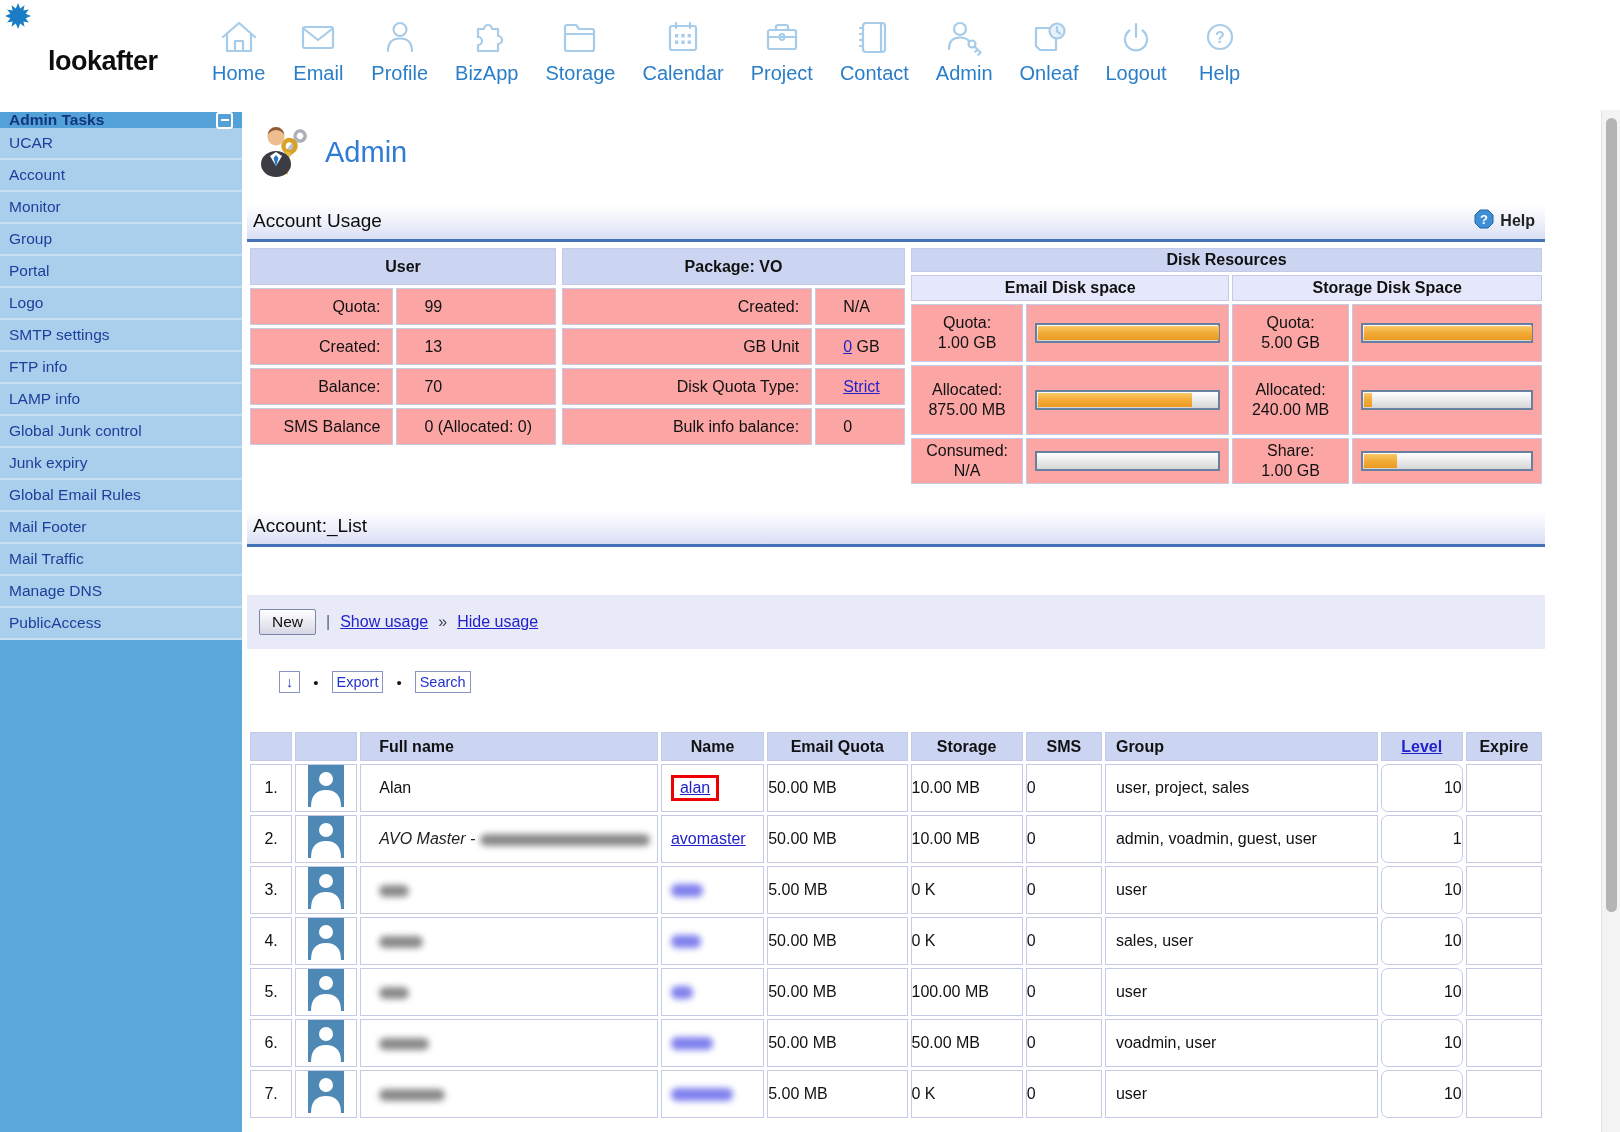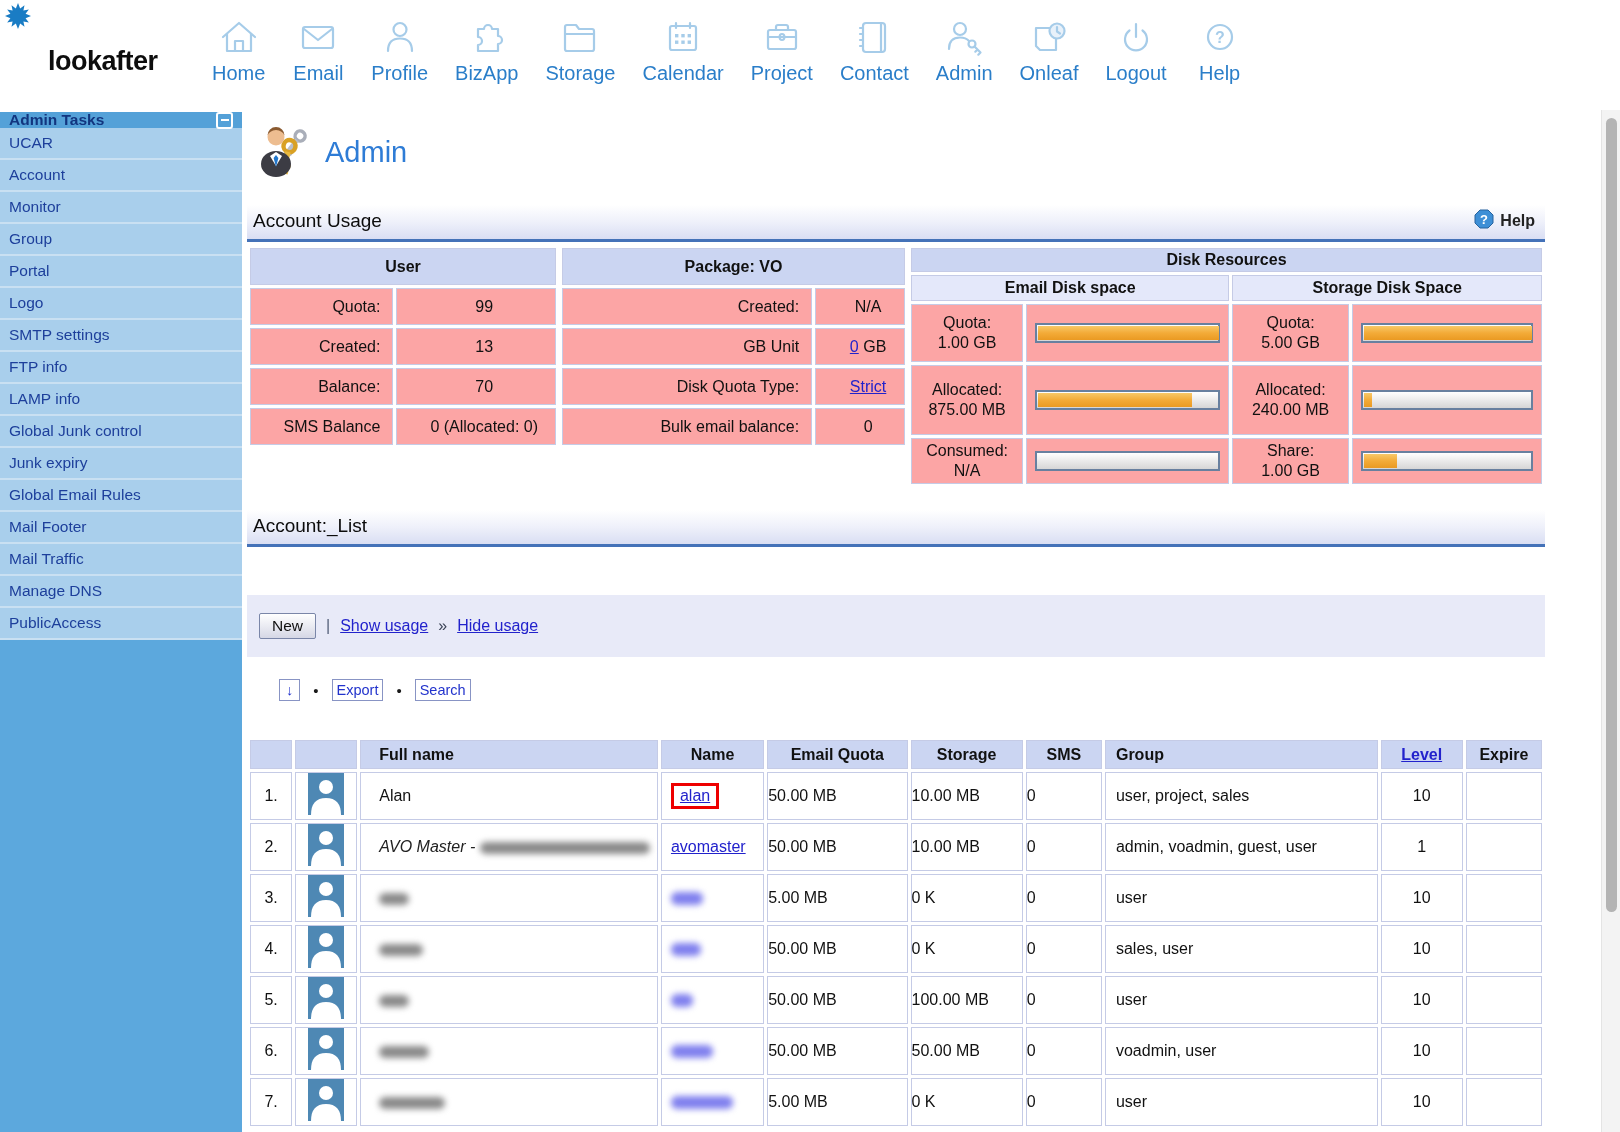--- a/index.html
+++ b/index.html
@@ -42,28 +42,28 @@
   .band .help .hl { font-size:16px; font-weight:bold; color:#222; }
 
   
   .usage-row { margin-top:3px; display:flex; align-items:flex-start; }
   table.info, table.disk { border-collapse:separate; border-spacing:3px; table-layout:fixed; }
   table.info td, table.disk td { background:#fca5a5; border:1px solid #c5cbe6; font-size:16px; }
   td.hdr { background:#cbd5f2 !important; text-align:center; font-weight:bold; height:24px; }
   td.subhdr { background:#e4e8fa !important; text-align:center; font-weight:bold; height:26px; }
   table.info td { height:37px; }
   td.lbl { text-align:right; padding-right:12px; }
-  td.val { text-align:center; padding-left:16px; }
+  td.val { text-align:left; padding-left:27px; }
   td.dlbl { text-align:center; padding:2px 4px; line-height:1.25; }
   td.dbar { padding:6px 8px; }
   .bar { height:20px; border:2px solid #68809f; background:linear-gradient(180deg,#ffffff,#d6d6d6); position:relative; }
   .bar .fill { position:absolute; left:1px; top:1px; bottom:1px; background:linear-gradient(180deg,#f8c868 0%,#f3ab38 50%,#ea9a22 100%); }
 
   
-  .panel { margin-top:48px; width:1298px; height:62px; background:#e8eaf8; display:flex; align-items:center; padding-left:12px; gap:10px; font-size:16px; }
+  .panel { margin-top:48px; width:1298px; height:54px; background:#e8eaf8; display:flex; align-items:center; padding-left:12px; gap:10px; font-size:16px; }
   .btn-new { border:1px solid #7a86a8; background:linear-gradient(180deg,#ffffff,#d5d7e5); padding:3px 12px; font-size:15.5px; color:#101010; border-radius:2px; cursor:pointer; }
   .sep { color:#55607a; }
   .chev { color:#3a4256; }
   .mini-row { margin-top:22px; margin-left:32px; display:flex; align-items:center; gap:13px; }
   .mini-btn { border:1px solid #8894c4; background:#fff; color:#2233cc; padding:2px 4px; font-size:14.5px; cursor:pointer; }
   .mini-btn.narrow { padding:2px 6px; }
   .dot { color:#1a1a1a; font-size:15px; }
 
   
   table.list { margin-top:36px; width:1298px; border-collapse:separate; border-spacing:3px; table-layout:fixed; }
@@ -71,21 +71,21 @@
   table.list th { background:#cbd5f2; font-weight:bold; height:29px; text-align:center; }
   table.list th.left { text-align:left; padding-left:18px; }
   table.list th.left2 { text-align:left; padding-left:10px; }
   table.list td { height:46px; }
   td.num { text-align:center; color:#111; }
   td.ava { text-align:center; }
   td.fullname { text-align:left; padding-left:18px; }
   td.nm { text-align:left; padding-left:9px; }
   td.q { text-align:left; padding-right:10px; }
   td.grp { text-align:left; padding-left:10px; }
-  td.ctr { text-align:center; }
+  td.ctr { text-align:right;border-radius:7px; }
   .redbox { display:inline-block; border:3px solid #ee0000; padding:1px 6px; }
   .blurb { display:inline-block; height:12px; border-radius:6px; background:#8a8a8a; filter:blur(3px); vertical-align:middle; }
   .blurb.blue { background:#8080ee; height:13px; }
   .ital { font-style:italic; color:#222; }
 
   
   .scroll-track { position:absolute; right:0; top:110px; width:19px; height:1022px; background:#f3f3f3; border-left:1px solid #e4e4e4; }
   .scroll-thumb { position:absolute; left:4px; top:8px; width:11px; height:794px; background:#b4b4b4; border-radius:6px; }
 </style>
 </head>
@@ -339,21 +339,21 @@
           </tr>
           <tr>
             <td class="lbl">GB Unit</td>
   <td class="val"><a href="#">0</a> GB</td>
           </tr>
           <tr>
             <td class="lbl">Disk Quota Type:</td>
   <td class="val"><a href="#">Strict</a></td>
           </tr>
           <tr>
-            <td class="lbl">Bulk email balance:</td>
+            <td class="lbl">Bulk info balance:</td>
   <td class="val">0</td>
           </tr>
         </tbody>
     </table>
 
     <table class="disk" style="width:637px">
       <colgroup>
           <col style="width:112px">
           <col style="width:203px">
           <col style="width:116px">

